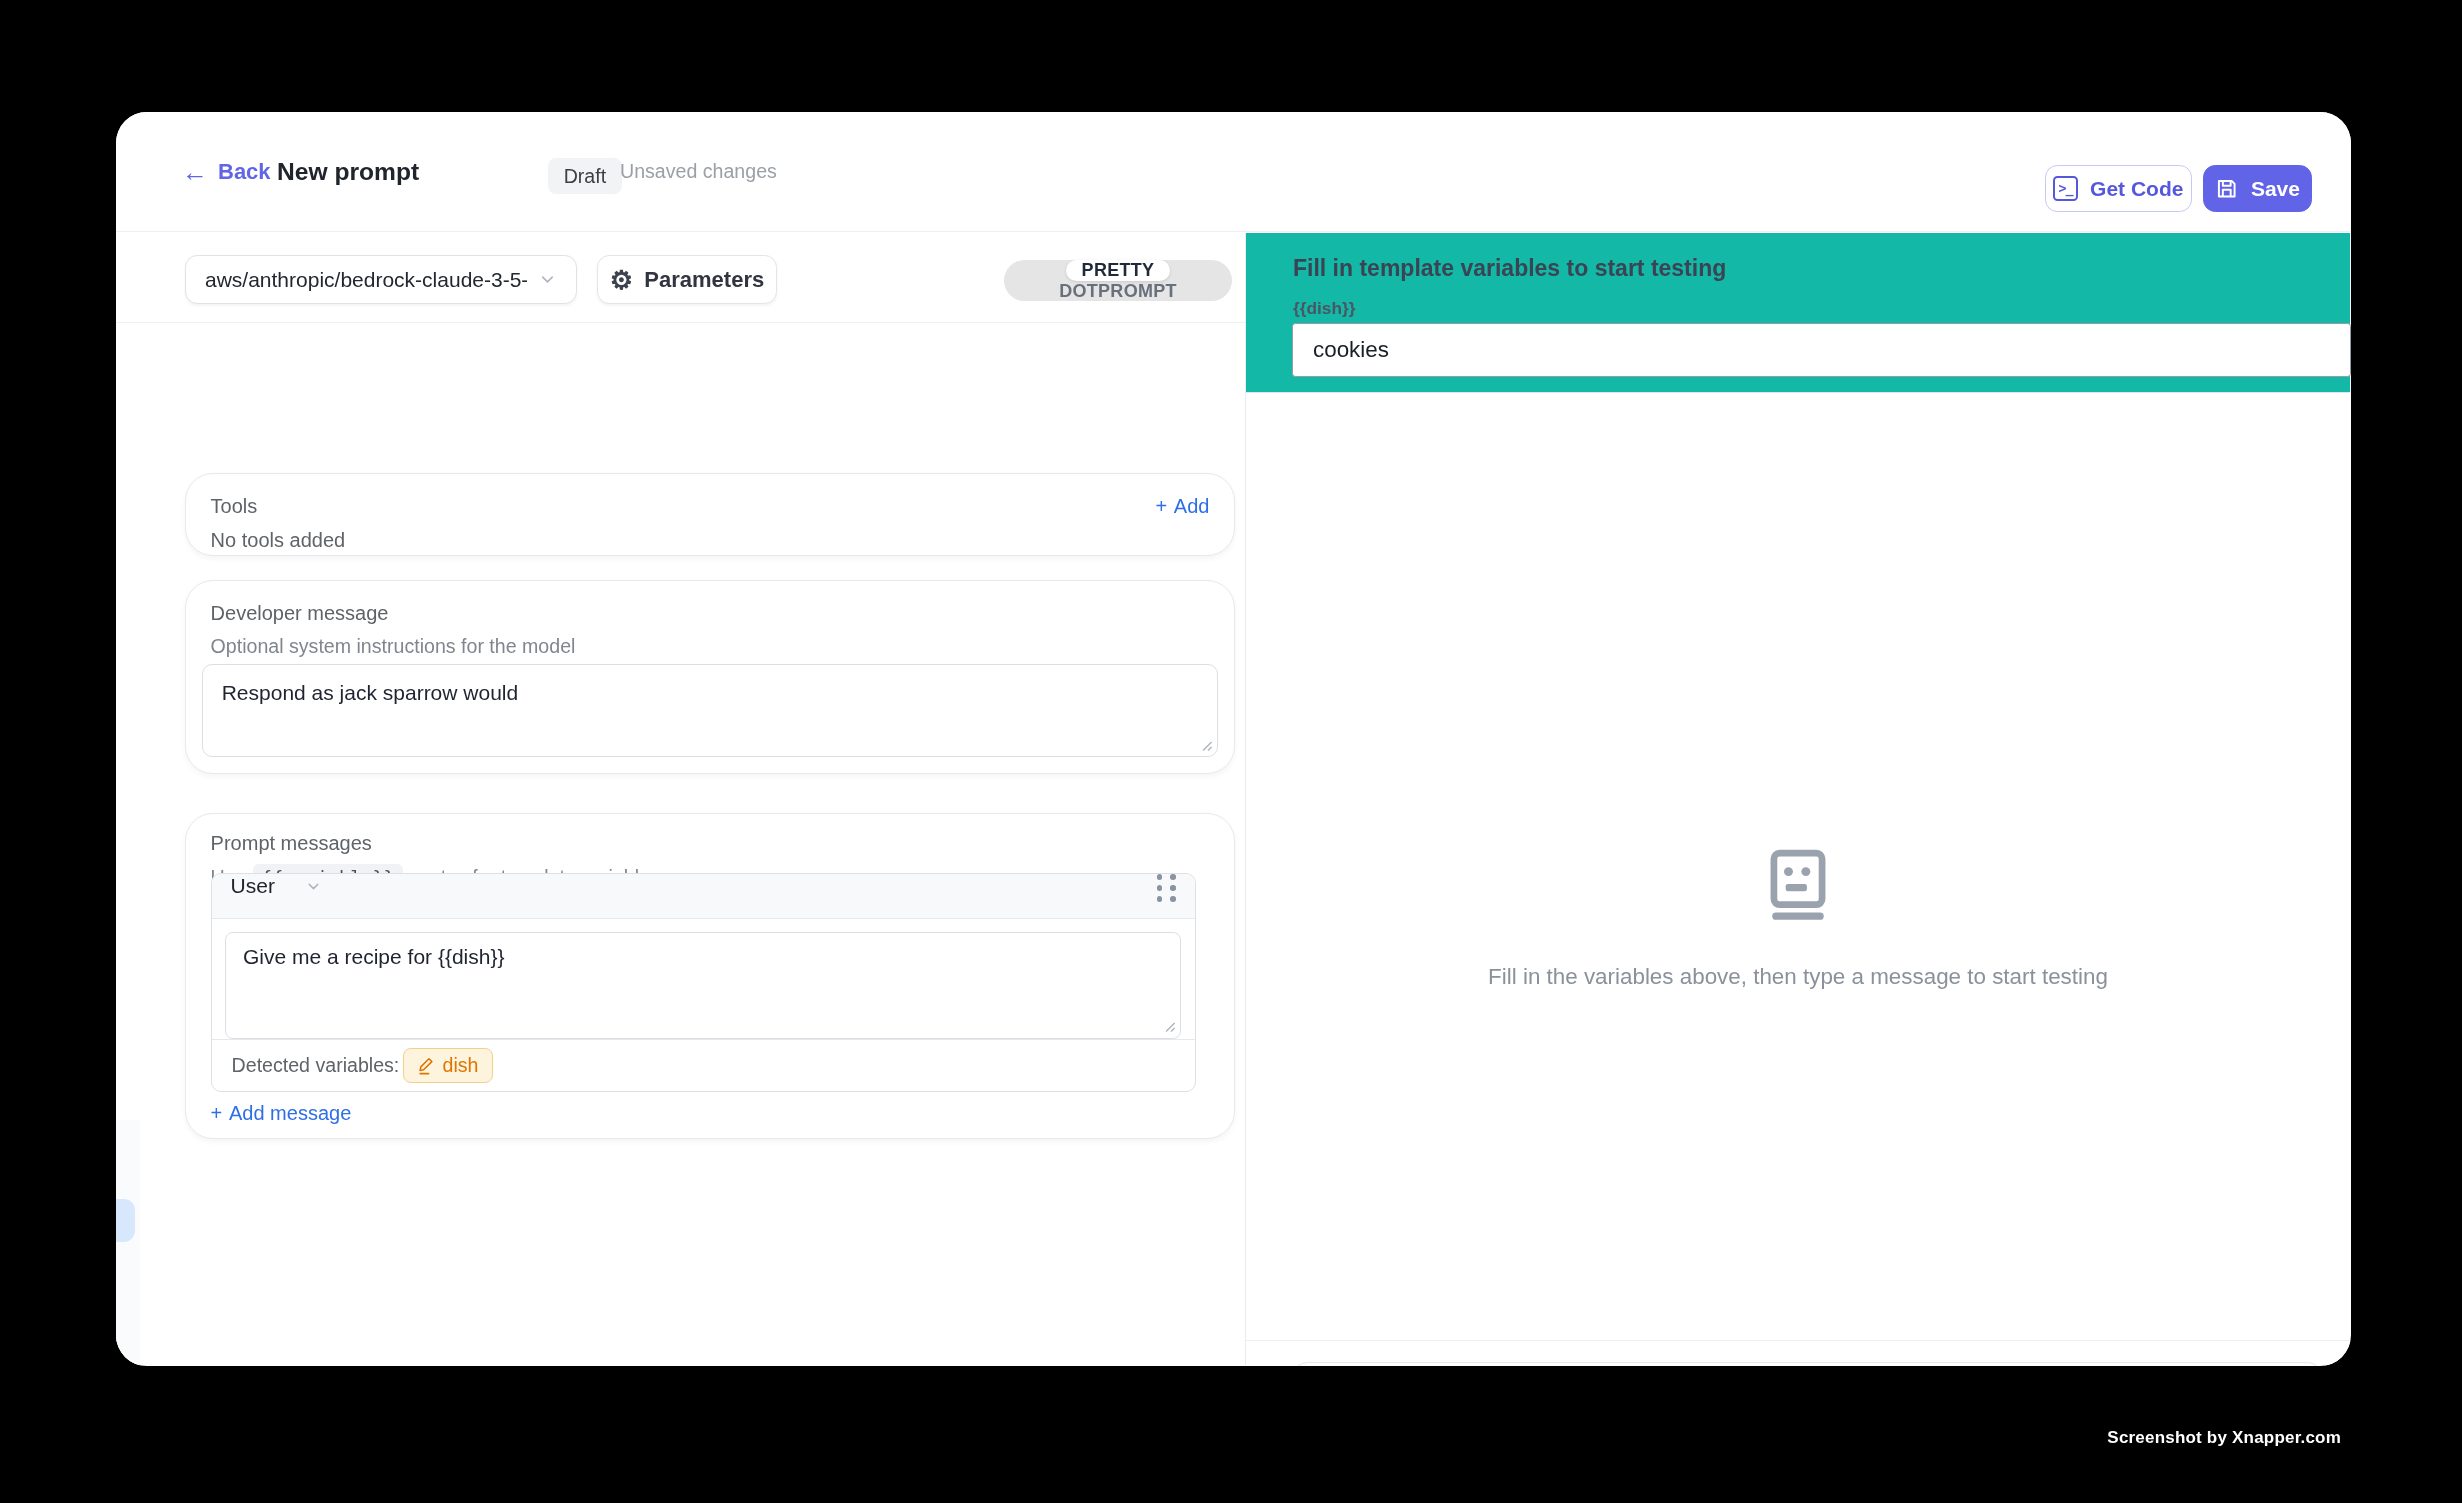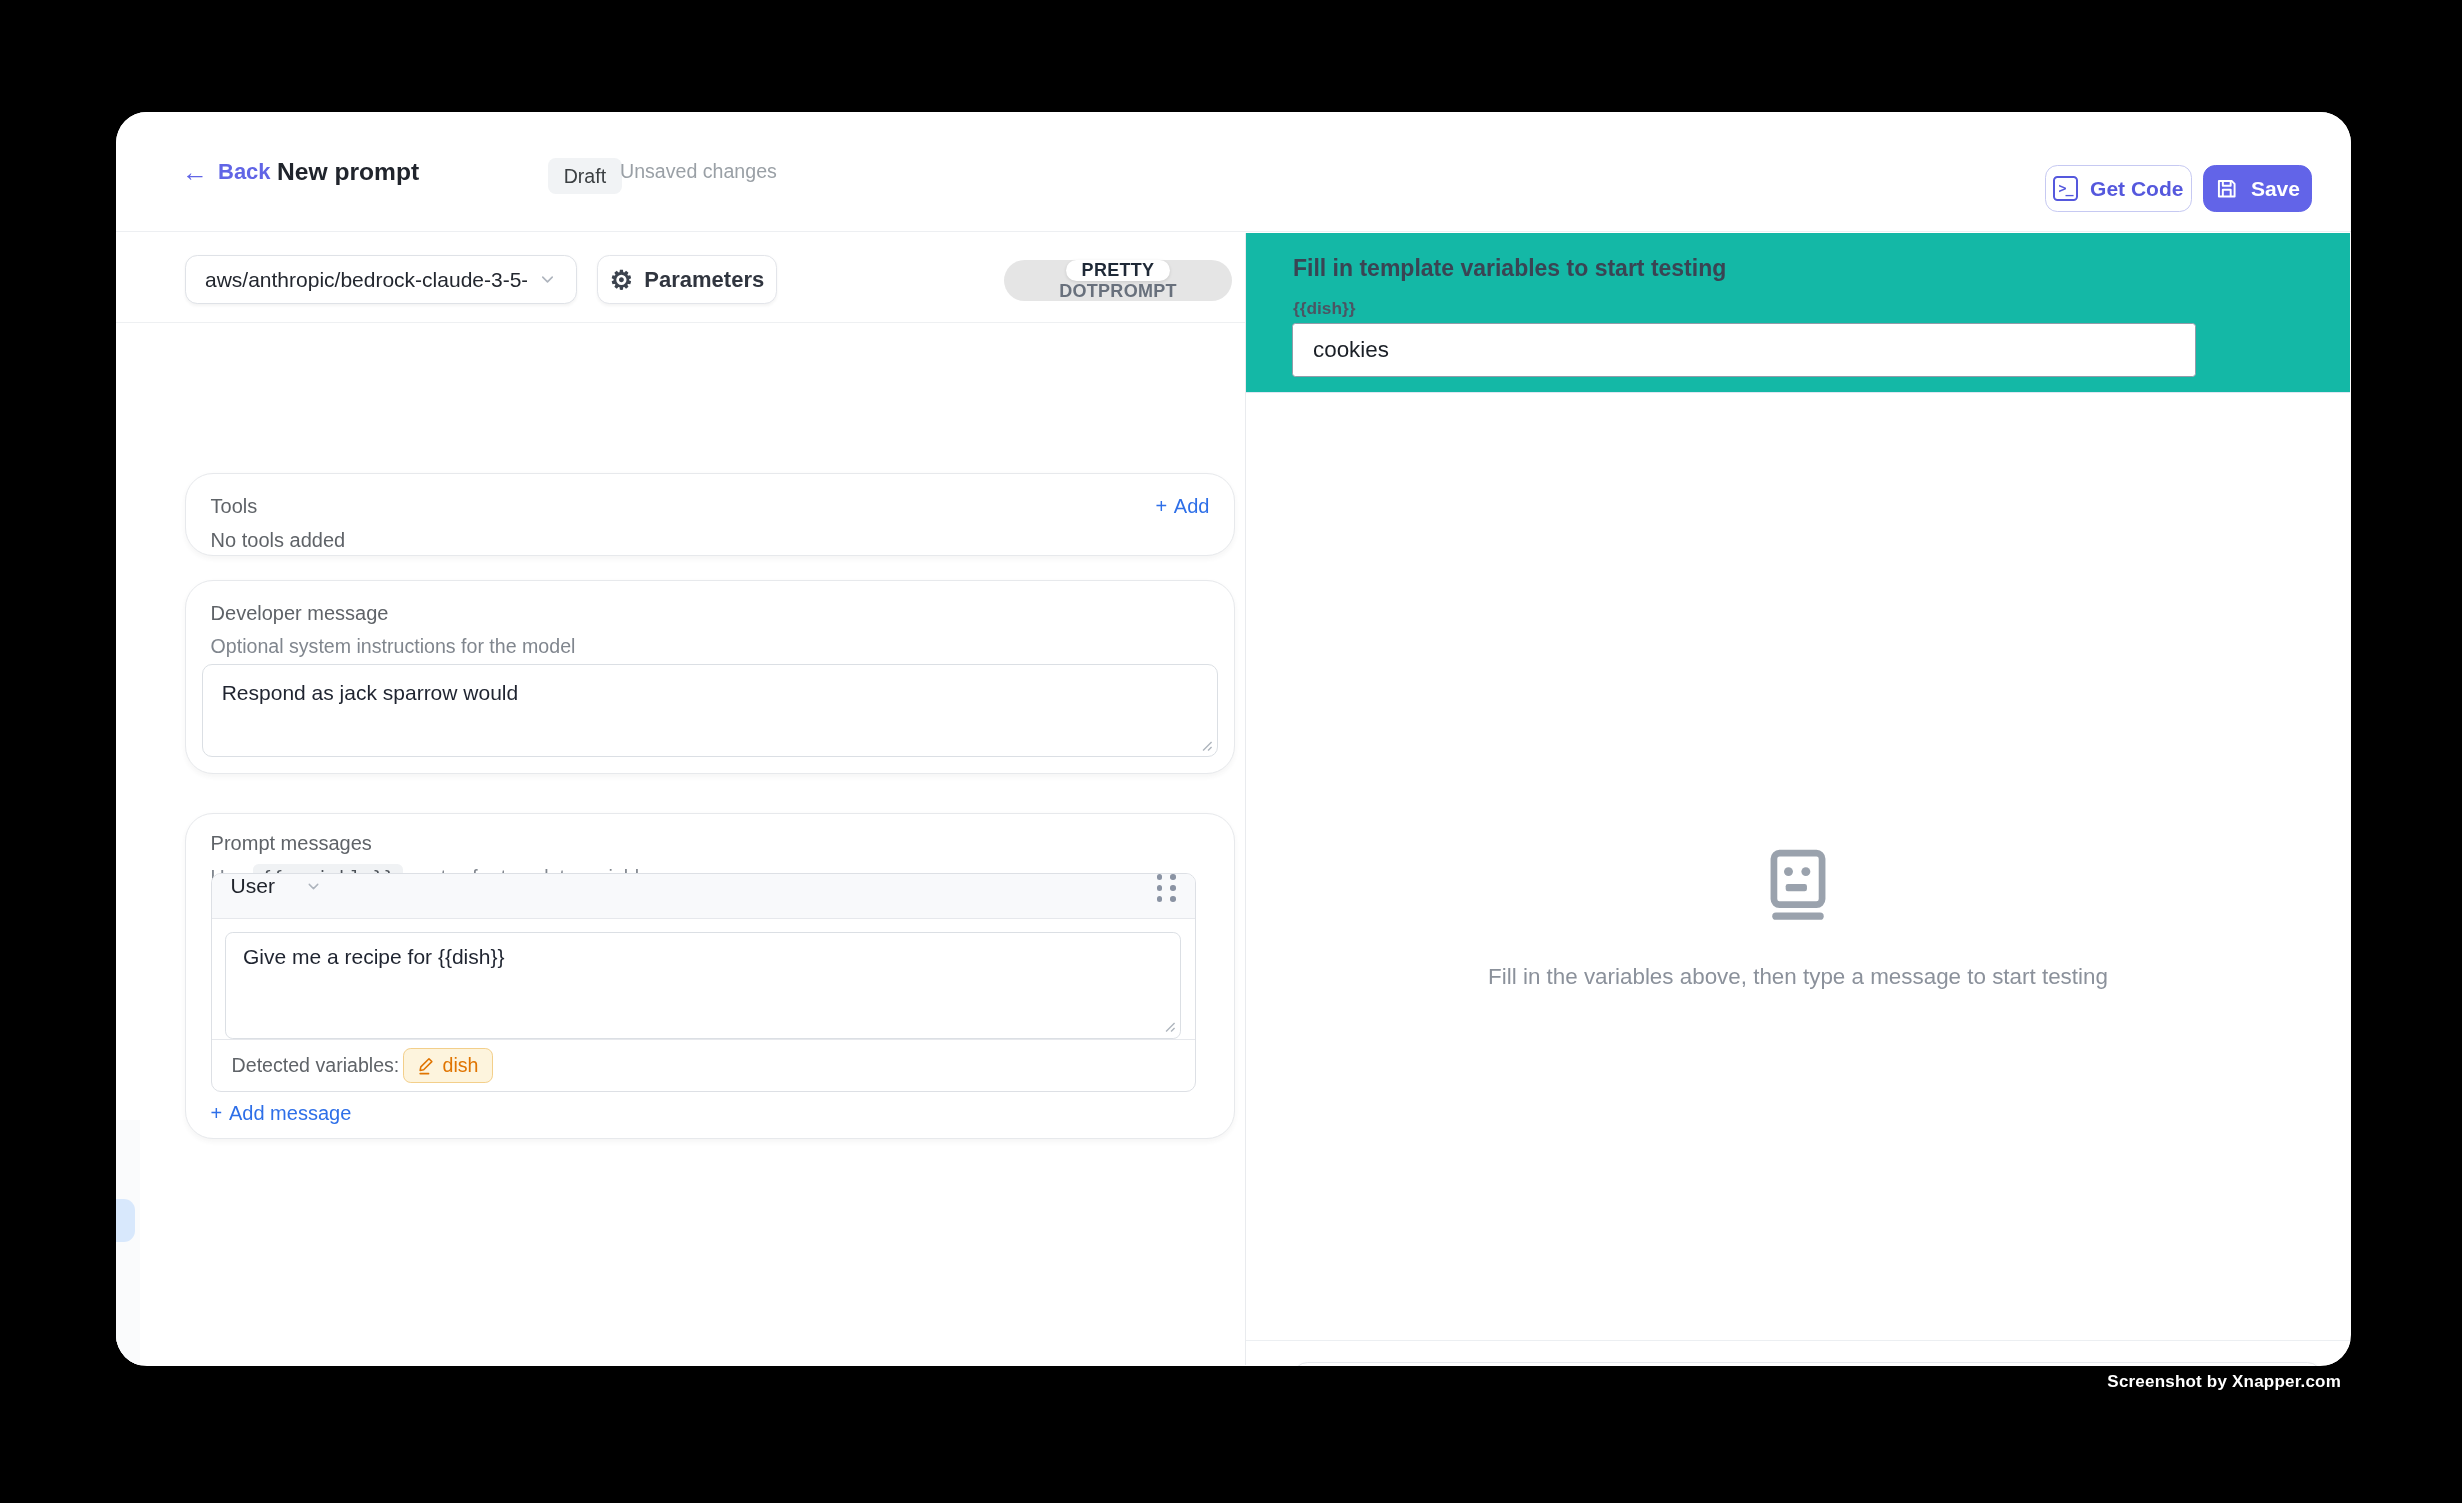--- a/index.html
+++ b/index.html
@@ -100,40 +100,40 @@
               border-radius:7.8px; display:flex; align-items:center; gap:7.8px;
               color:#e07400; font-size:19.6px; cursor:pointer; }
   .pencil { width:17px; height:19px; }
   .add-msg { position:absolute; left:24.6px; bottom:13.4px; }
 
   
   .test-top { position:absolute; left:0; top:0; width:100%; height:160px; background:#14b8a6;
               border-bottom:1.1px solid #dee6f3;text-decoration:underline; }
   .test-title { position:absolute; left:47px; top:22.4px; font-size:23px; font-weight:700; color:#3a4453; }
   .var-name { position:absolute; left:47px; top:65px; font-size:17.3px; font-weight:700; color:#4b5563; }
-  .var-input { position:absolute; left:46px; top:90px; width:904px; height:54px; background:#fff;
+  .var-input { position:absolute; left:46px; top:90px; width:1059px; height:54px; background:#fff;
                border:1.7px solid #939ca9; border-radius:3.4px; font-size:22.4px; color:#1a1f26;
                padding:0 20px; outline:none; font-family:"Liberation Sans", sans-serif; }
 
   .empty-state { position:absolute; left:0; top:616px; width:100%; display:flex;
                  flex-direction:column; align-items:center; }
   .empty-text { margin-top:44px; font-size:22.4px; color:#8b919b; }
 
   .chat-divider { position:absolute; left:0; top:1107px; width:100%; height:1.1px; background:#eceff2; }
   .chat-bar { position:absolute; left:47px; top:1129px; width:1029px; height:57px;
               border:1.1px solid #e4e7eb; border-radius:14.6px; background:#fff;
               display:flex; align-items:center; padding:0 11.2px 0 22.4px;
               box-shadow:0 1.1px 4.5px rgba(60,64,67,.04); }
 
   
   .side-strip { position:absolute; left:0; top:887px; width:23.5px; height:247px; background:#fafbfc; }
   .side-active { position:absolute; left:0; top:966px; width:19px; height:43px;
                  background:#d8e8fc; border-radius:0 11.2px 11.2px 0; }
 
-  .watermark { position:absolute; right:121px; top:1372px; color:#fff; font-size:17px;
+  .watermark { position:absolute; right:121px; top:1428px; color:#fff; font-size:17px;
                font-weight:600; letter-spacing:0.2px;margin-left:28px; }
 
   input::placeholder { font-family:"Liberation Sans", sans-serif; }
   svg { display:block; }
 </style>
 </head>
 <body>
 
 <div id="window">
 

